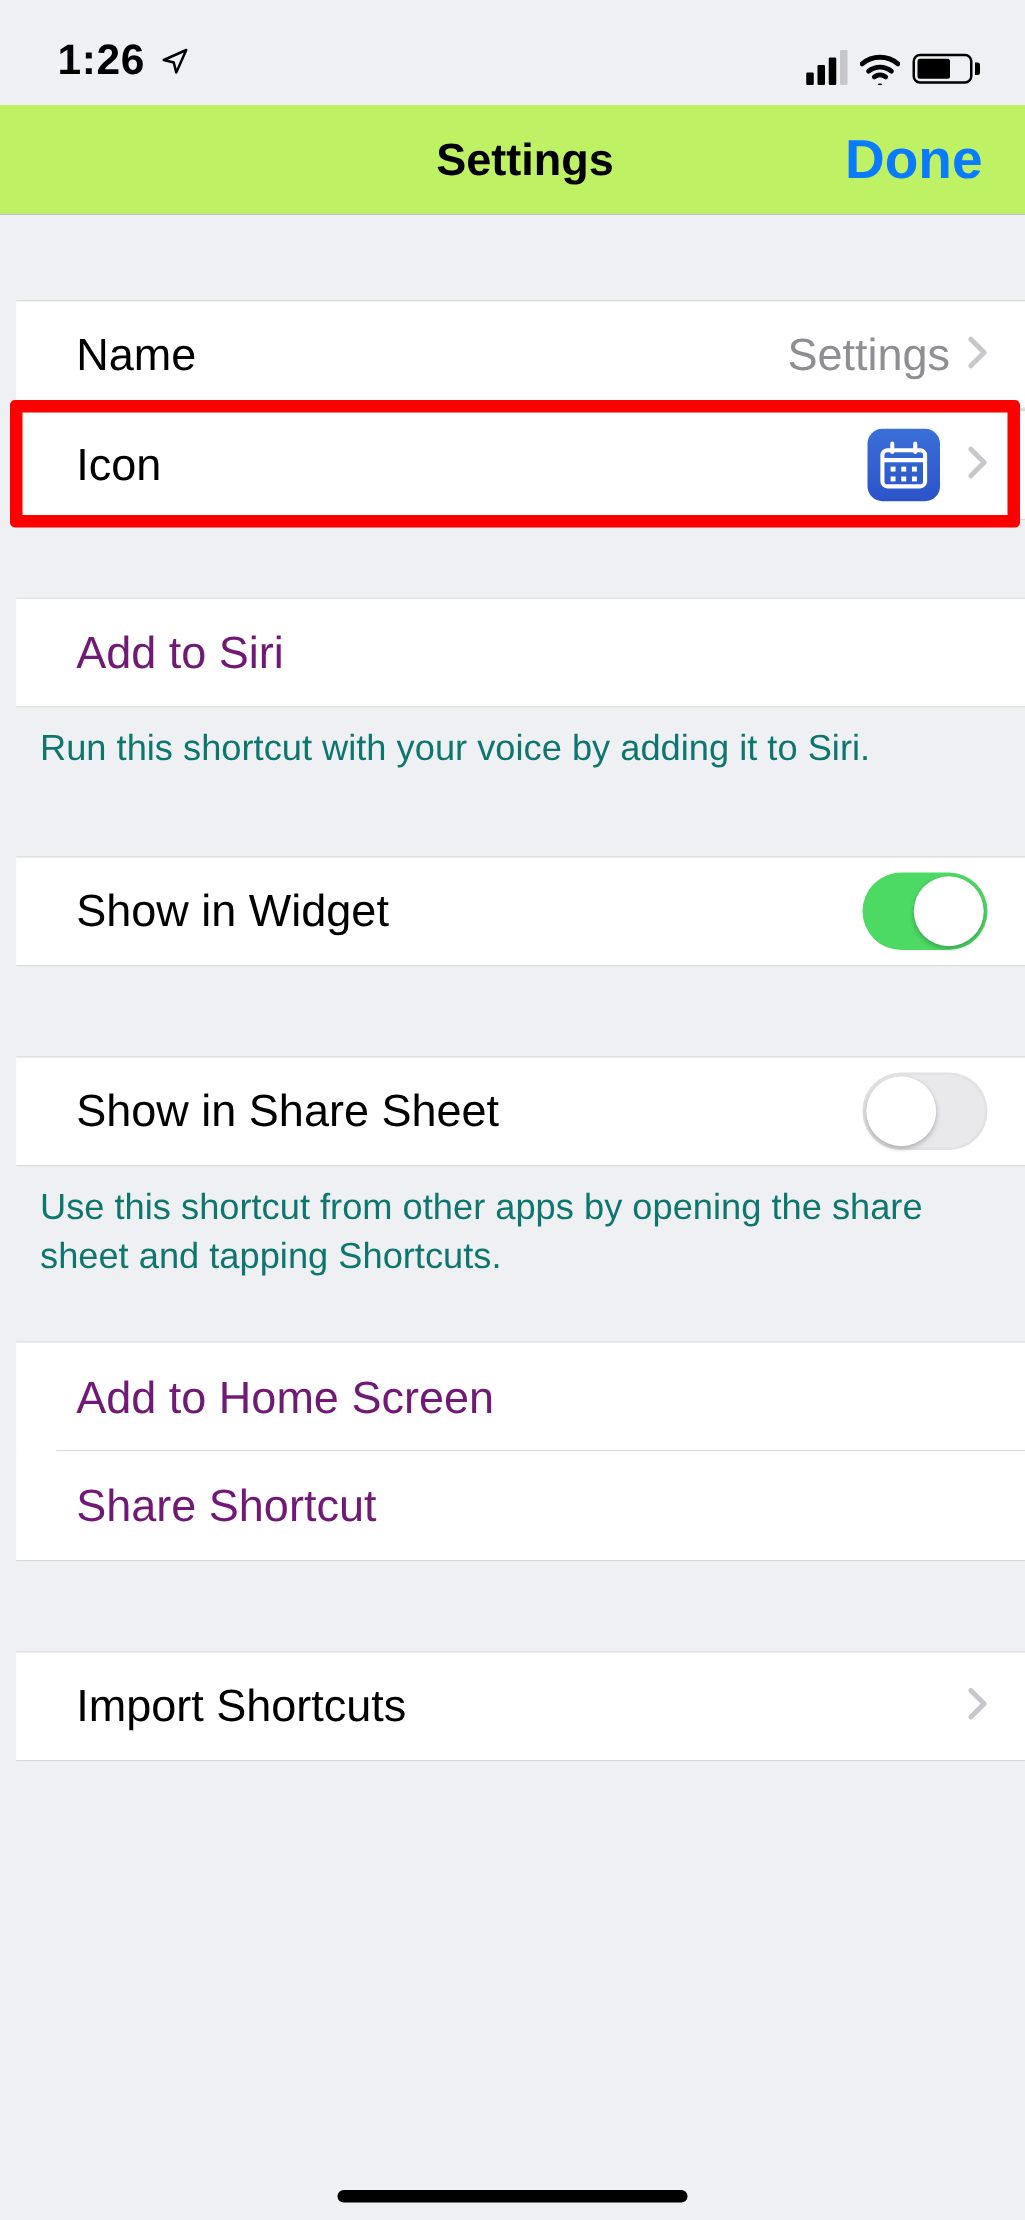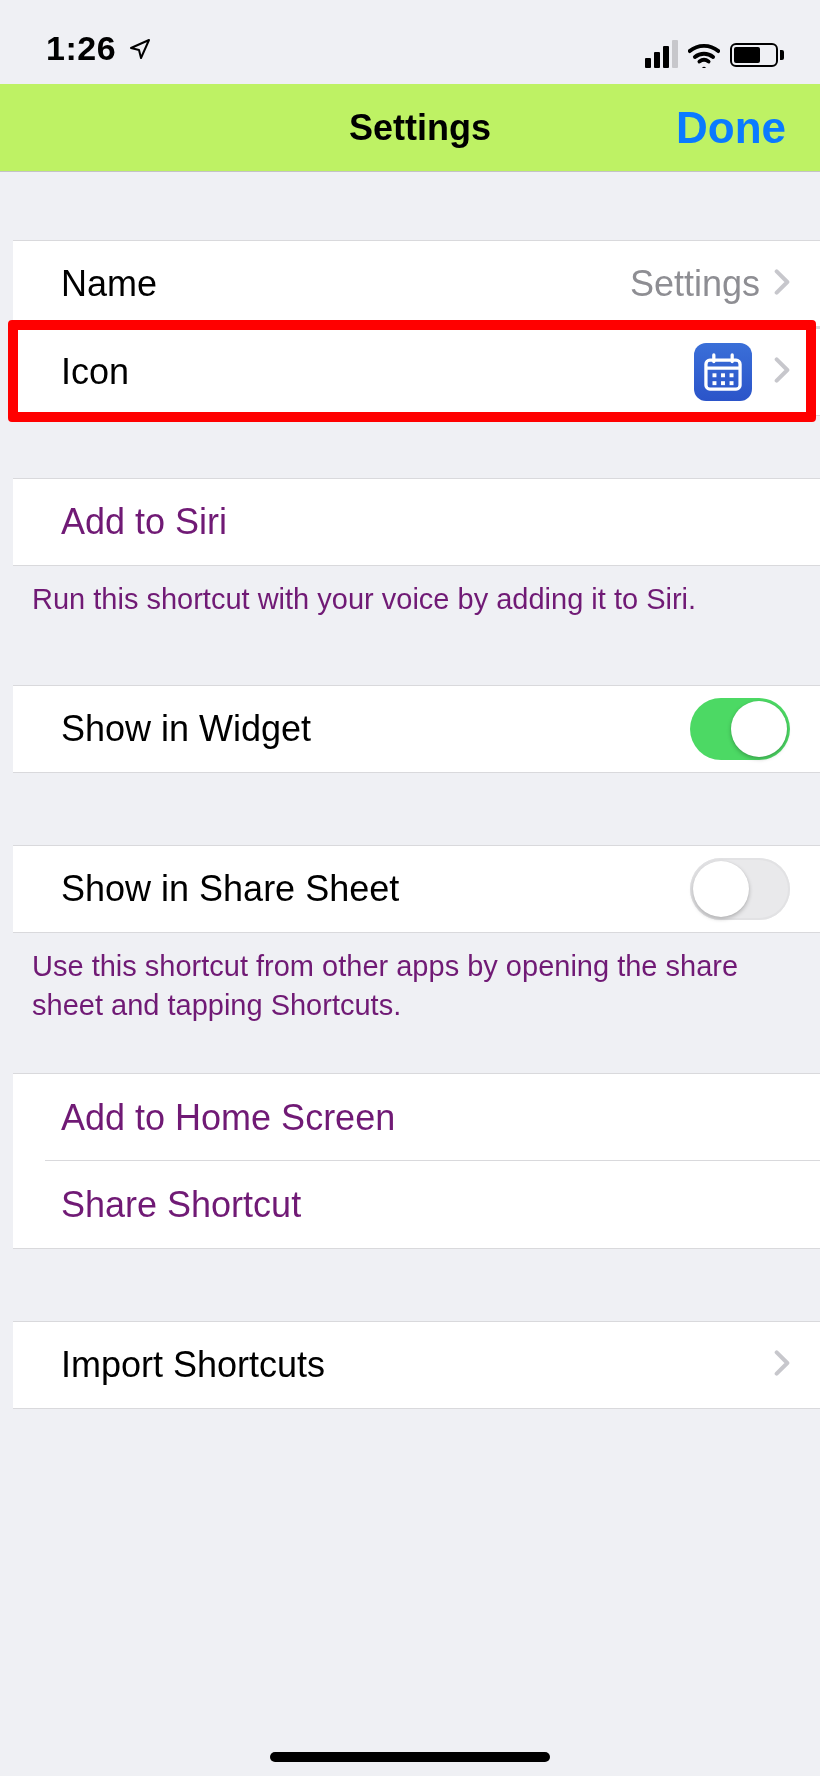--- a/index.html
+++ b/index.html
@@ -91,21 +91,21 @@
   .row.no-bottom { border-bottom: none; }
   .row.inner-divider::after{
     content:"";
     position:absolute;
     left:32px; right:0; bottom:0;
     height:1px; background:#d9d9dc;
   }
 
   .footer-text{
     font-size: 29px;
-    color: #701a75;
+    color: #0f766e;
     padding: 14px 32px 0 32px;
     line-height: 1.35;
   }
 
   
   .highlight-wrap{
     position: relative;
   }
   .highlight-box{
     position:absolute;

